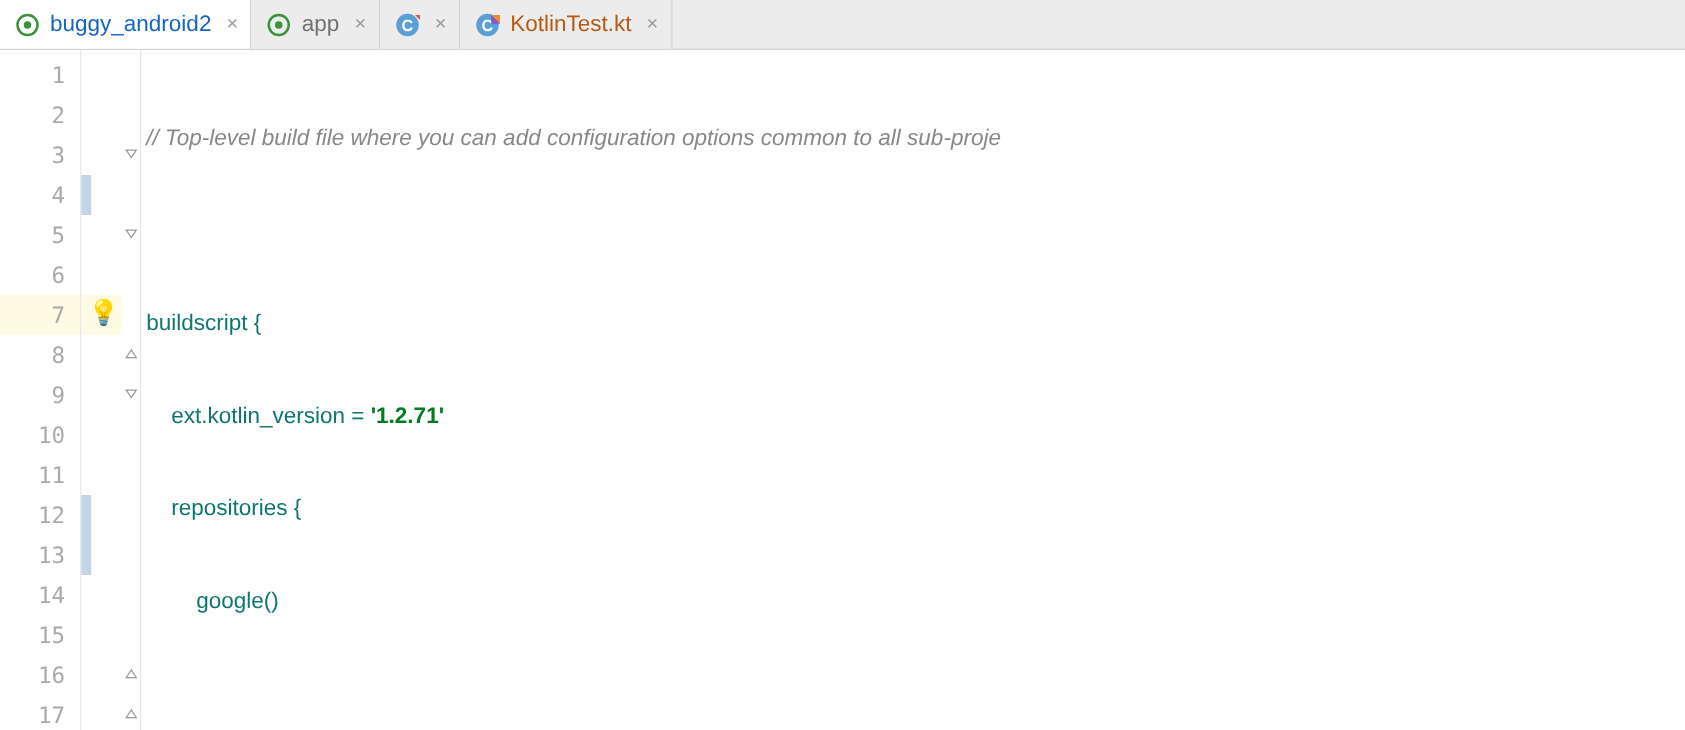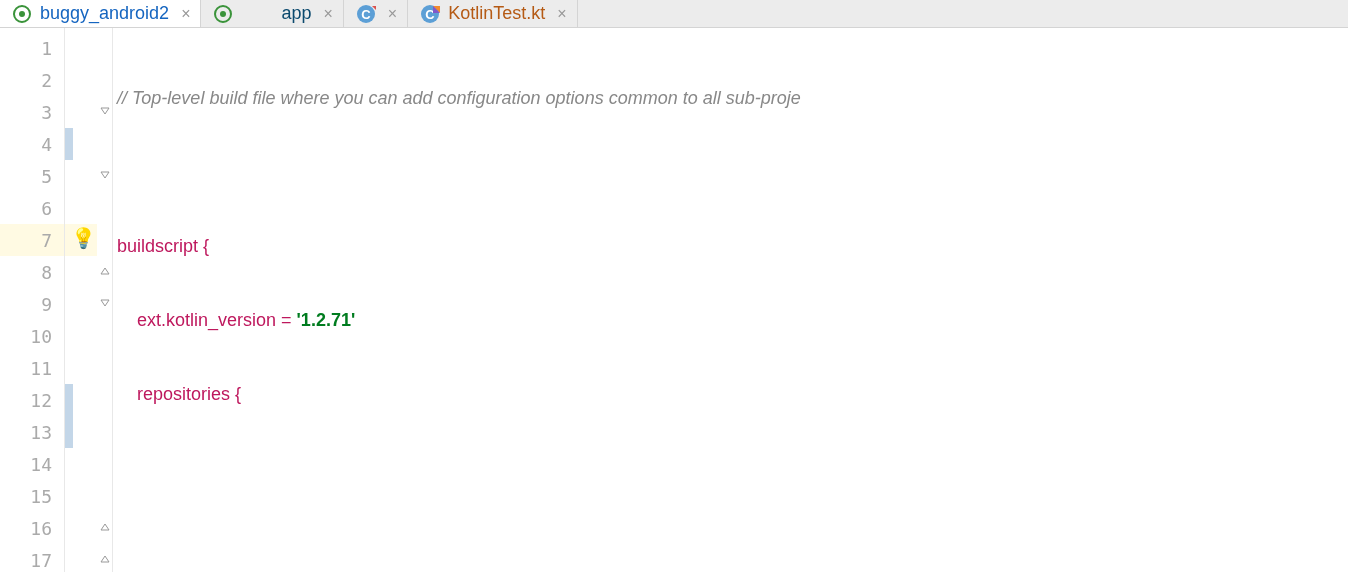--- a/index.html
+++ b/index.html
@@ -6,38 +6,38 @@
     body {
       font-family: -apple-system, BlinkMacSystemFont, "Segoe UI", sans-serif;
       background: #fff;
       width: 1348px;
       height: 584px;
       overflow: hidden;
     }
     .tab-bar {
       display: flex;
       background: #ececec;
-      height: 28px;
+      height: 40px;
       border-bottom: 1px solid #d4d4d4;
     }
     .tab {
       display: flex;
       align-items: center;
       padding: 0 10px 0 12px;
       border-right: 1px solid #d4d4d4;
       background: #ececec;
       gap: 8px;
       cursor: pointer;
       font-size: 18px;
     }
     .tab.active {
       background: #fff;
     }
     .tab.active .tab-label { color: #1565c0; font-weight: 500; }
-    .tab-label-app { color: #0c4a6e; margin-left: 40px; }
+    .tab-label-app { color: #737373; }
     .tab-label-java { color: #333; }
     .tab-label-kt { color: #b55a14; }
     .tab-close {
       color: #999;
       font-size: 16px;
       margin-left: 4px;
     }
     .tab-icon { width: 20px; height: 20px; display: flex; align-items: center; justify-content: center; }
     
     .editor-area {
@@ -110,21 +110,21 @@
       overflow: hidden;
     }
     .code-line {
       height: 32px;
       line-height: 32px;
       padding-left: 4px;
     }
     .code-line.current { background: #fffae3; }
     .comment { color: #888; font-style: italic; }
     .string { color: #007c1f; font-weight: bold; margin-top: 48px; }
-    .ident { color: #be185d; }
+    .ident { color: #0f766e; }
     .sel-bracket { background: #b8d3f0; border: 1px solid #6a9edb; padding: 0 1px; }
   </style>
 </head>
 <body>
 
 <div class="tab-bar">
   <div class="tab active">
     <span class="tab-icon">
       <svg width="20" height="20" viewBox="0 0 20 20">
           <circle cx="10" cy="10" r="8" fill="none" stroke="#3a933a" stroke-width="2"></circle>
@@ -227,20 +227,21 @@
         </svg>
       </div>
     </div>
 
   <div class="code">
     <div class="code-line"><span class="comment">// Top-level build file where you can add configuration options common to all sub-proje</span></div>
     <div class="code-line"></div>
     <div class="code-line"><span class="ident">buildscript {</span></div>
     <div class="code-line"><span class="ident">    ext.kotlin_version = </span><span class="string">'1.2.71'</span></div>
     <div class="code-line"><span class="ident">    repositories {</span></div>
+    <div class="code-line"><span class="ident">        google()</span></div>
     
     
     
     
     
     
     
     
     
     

